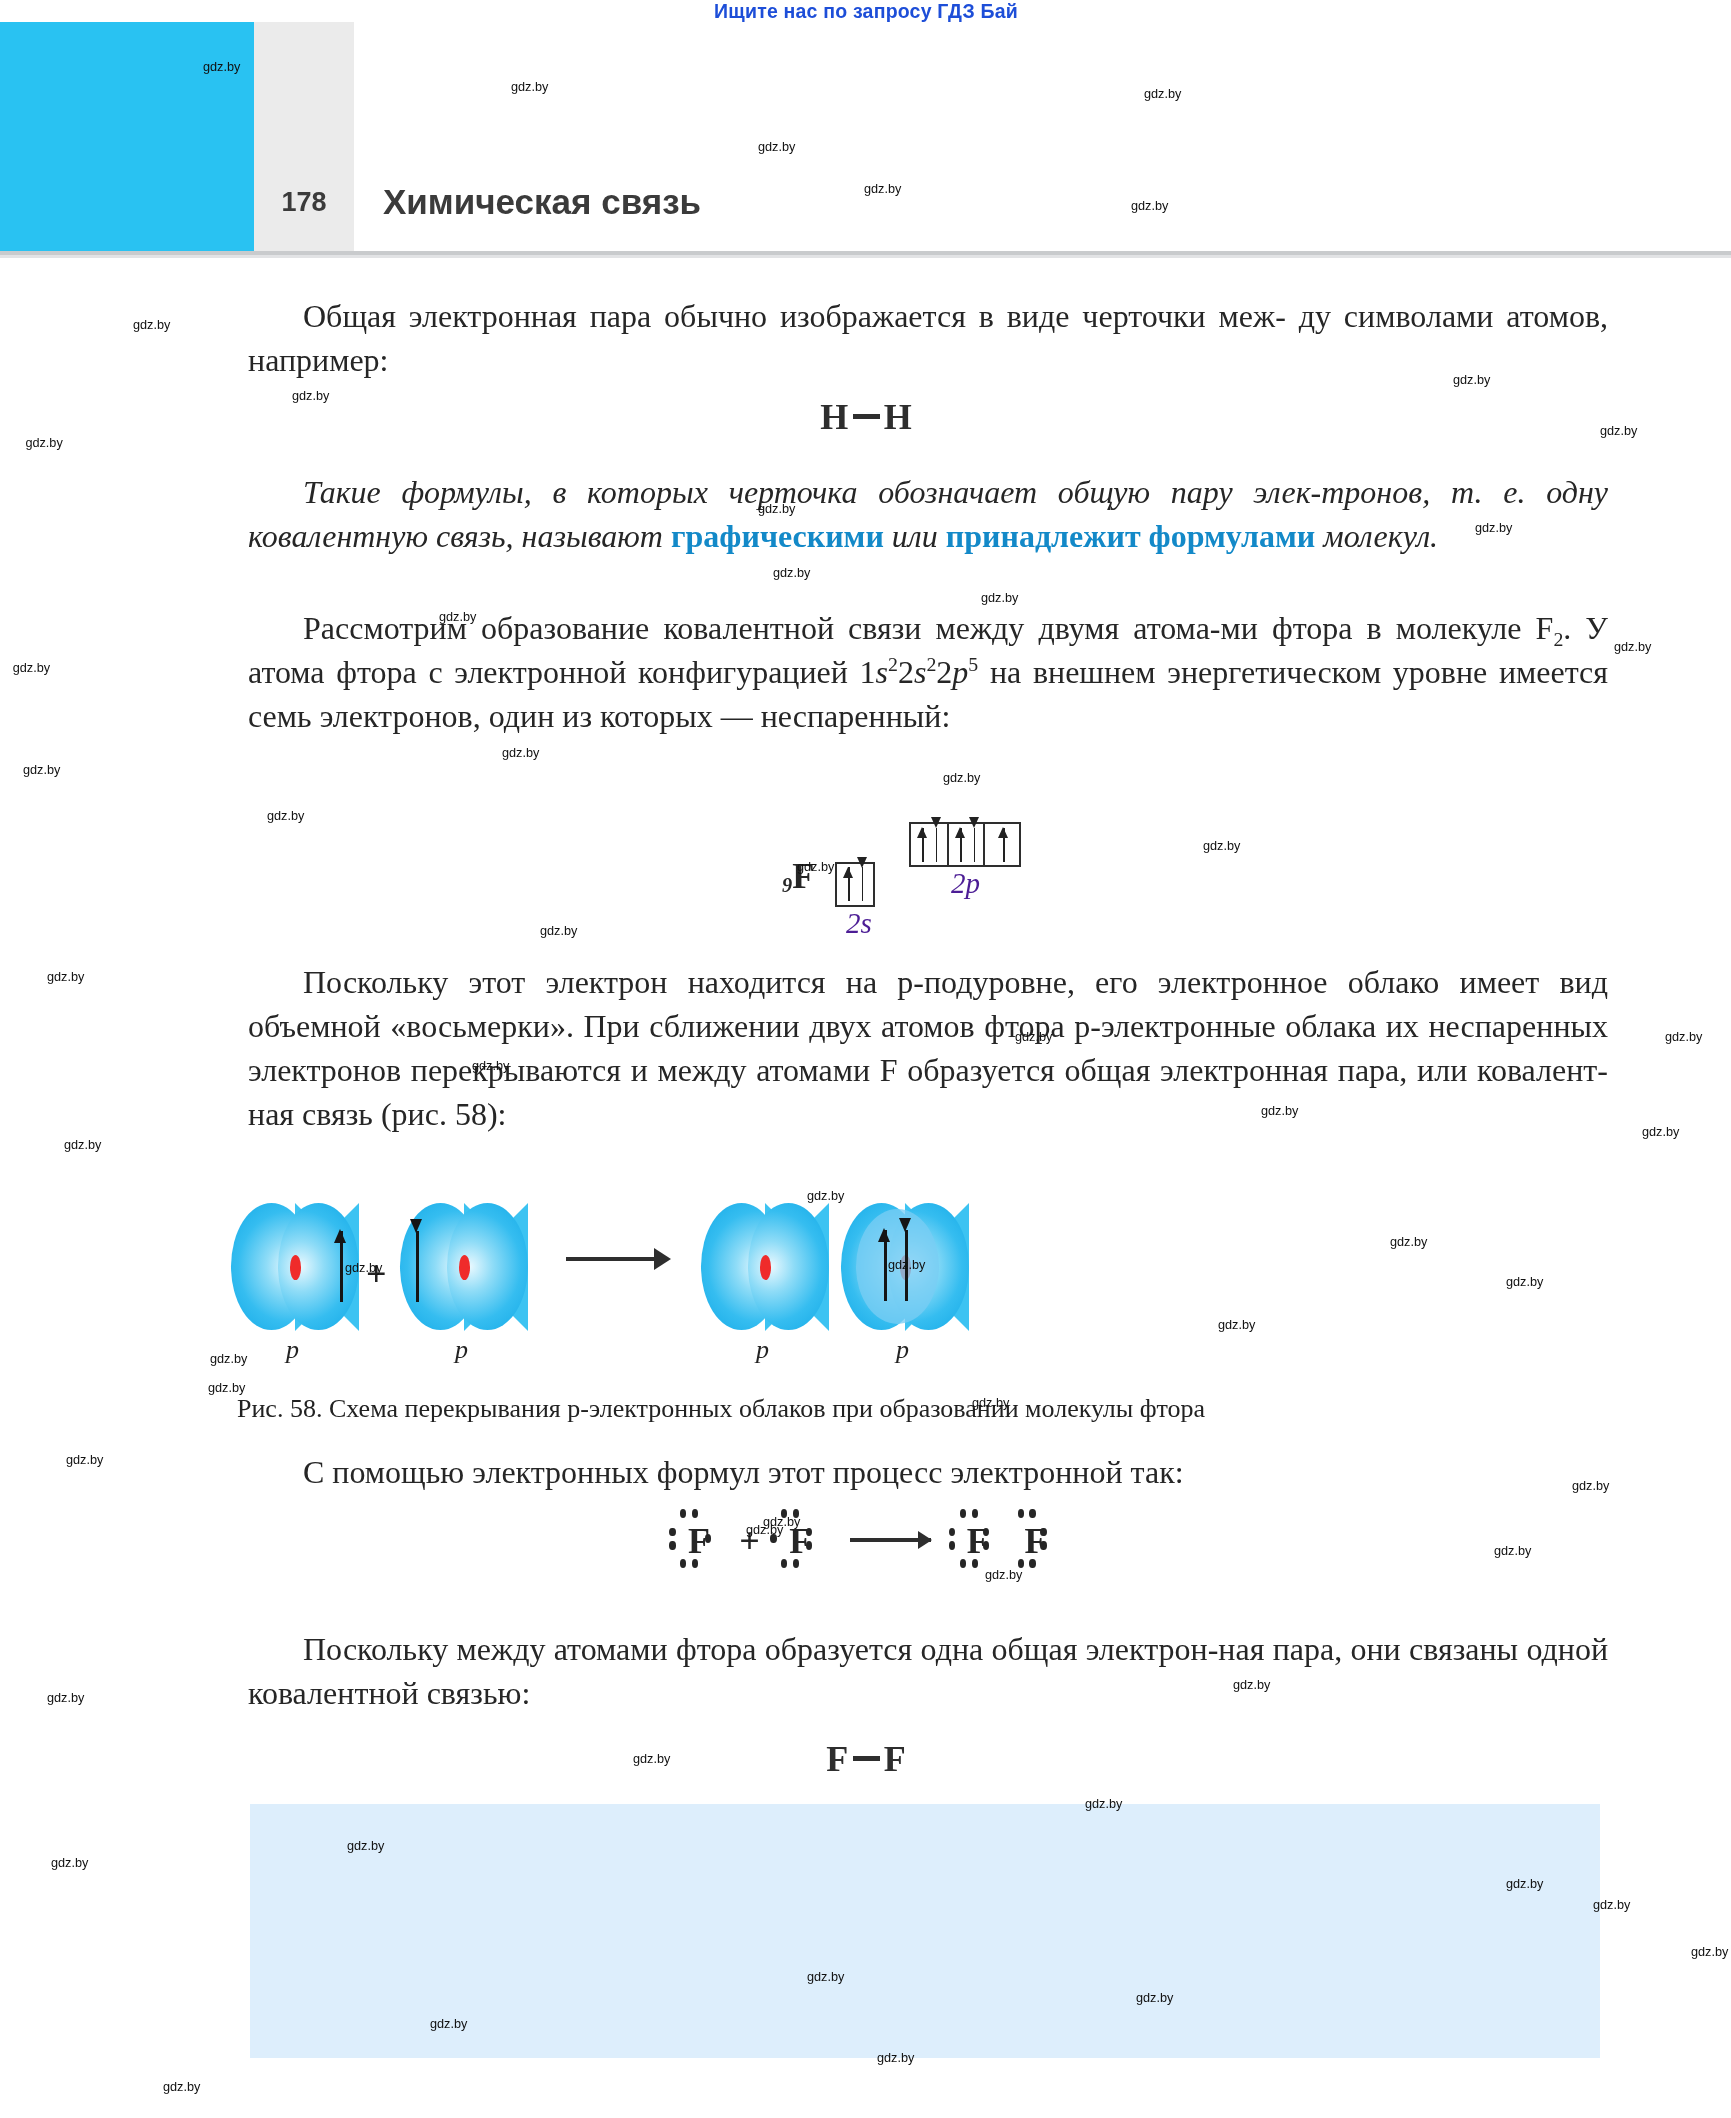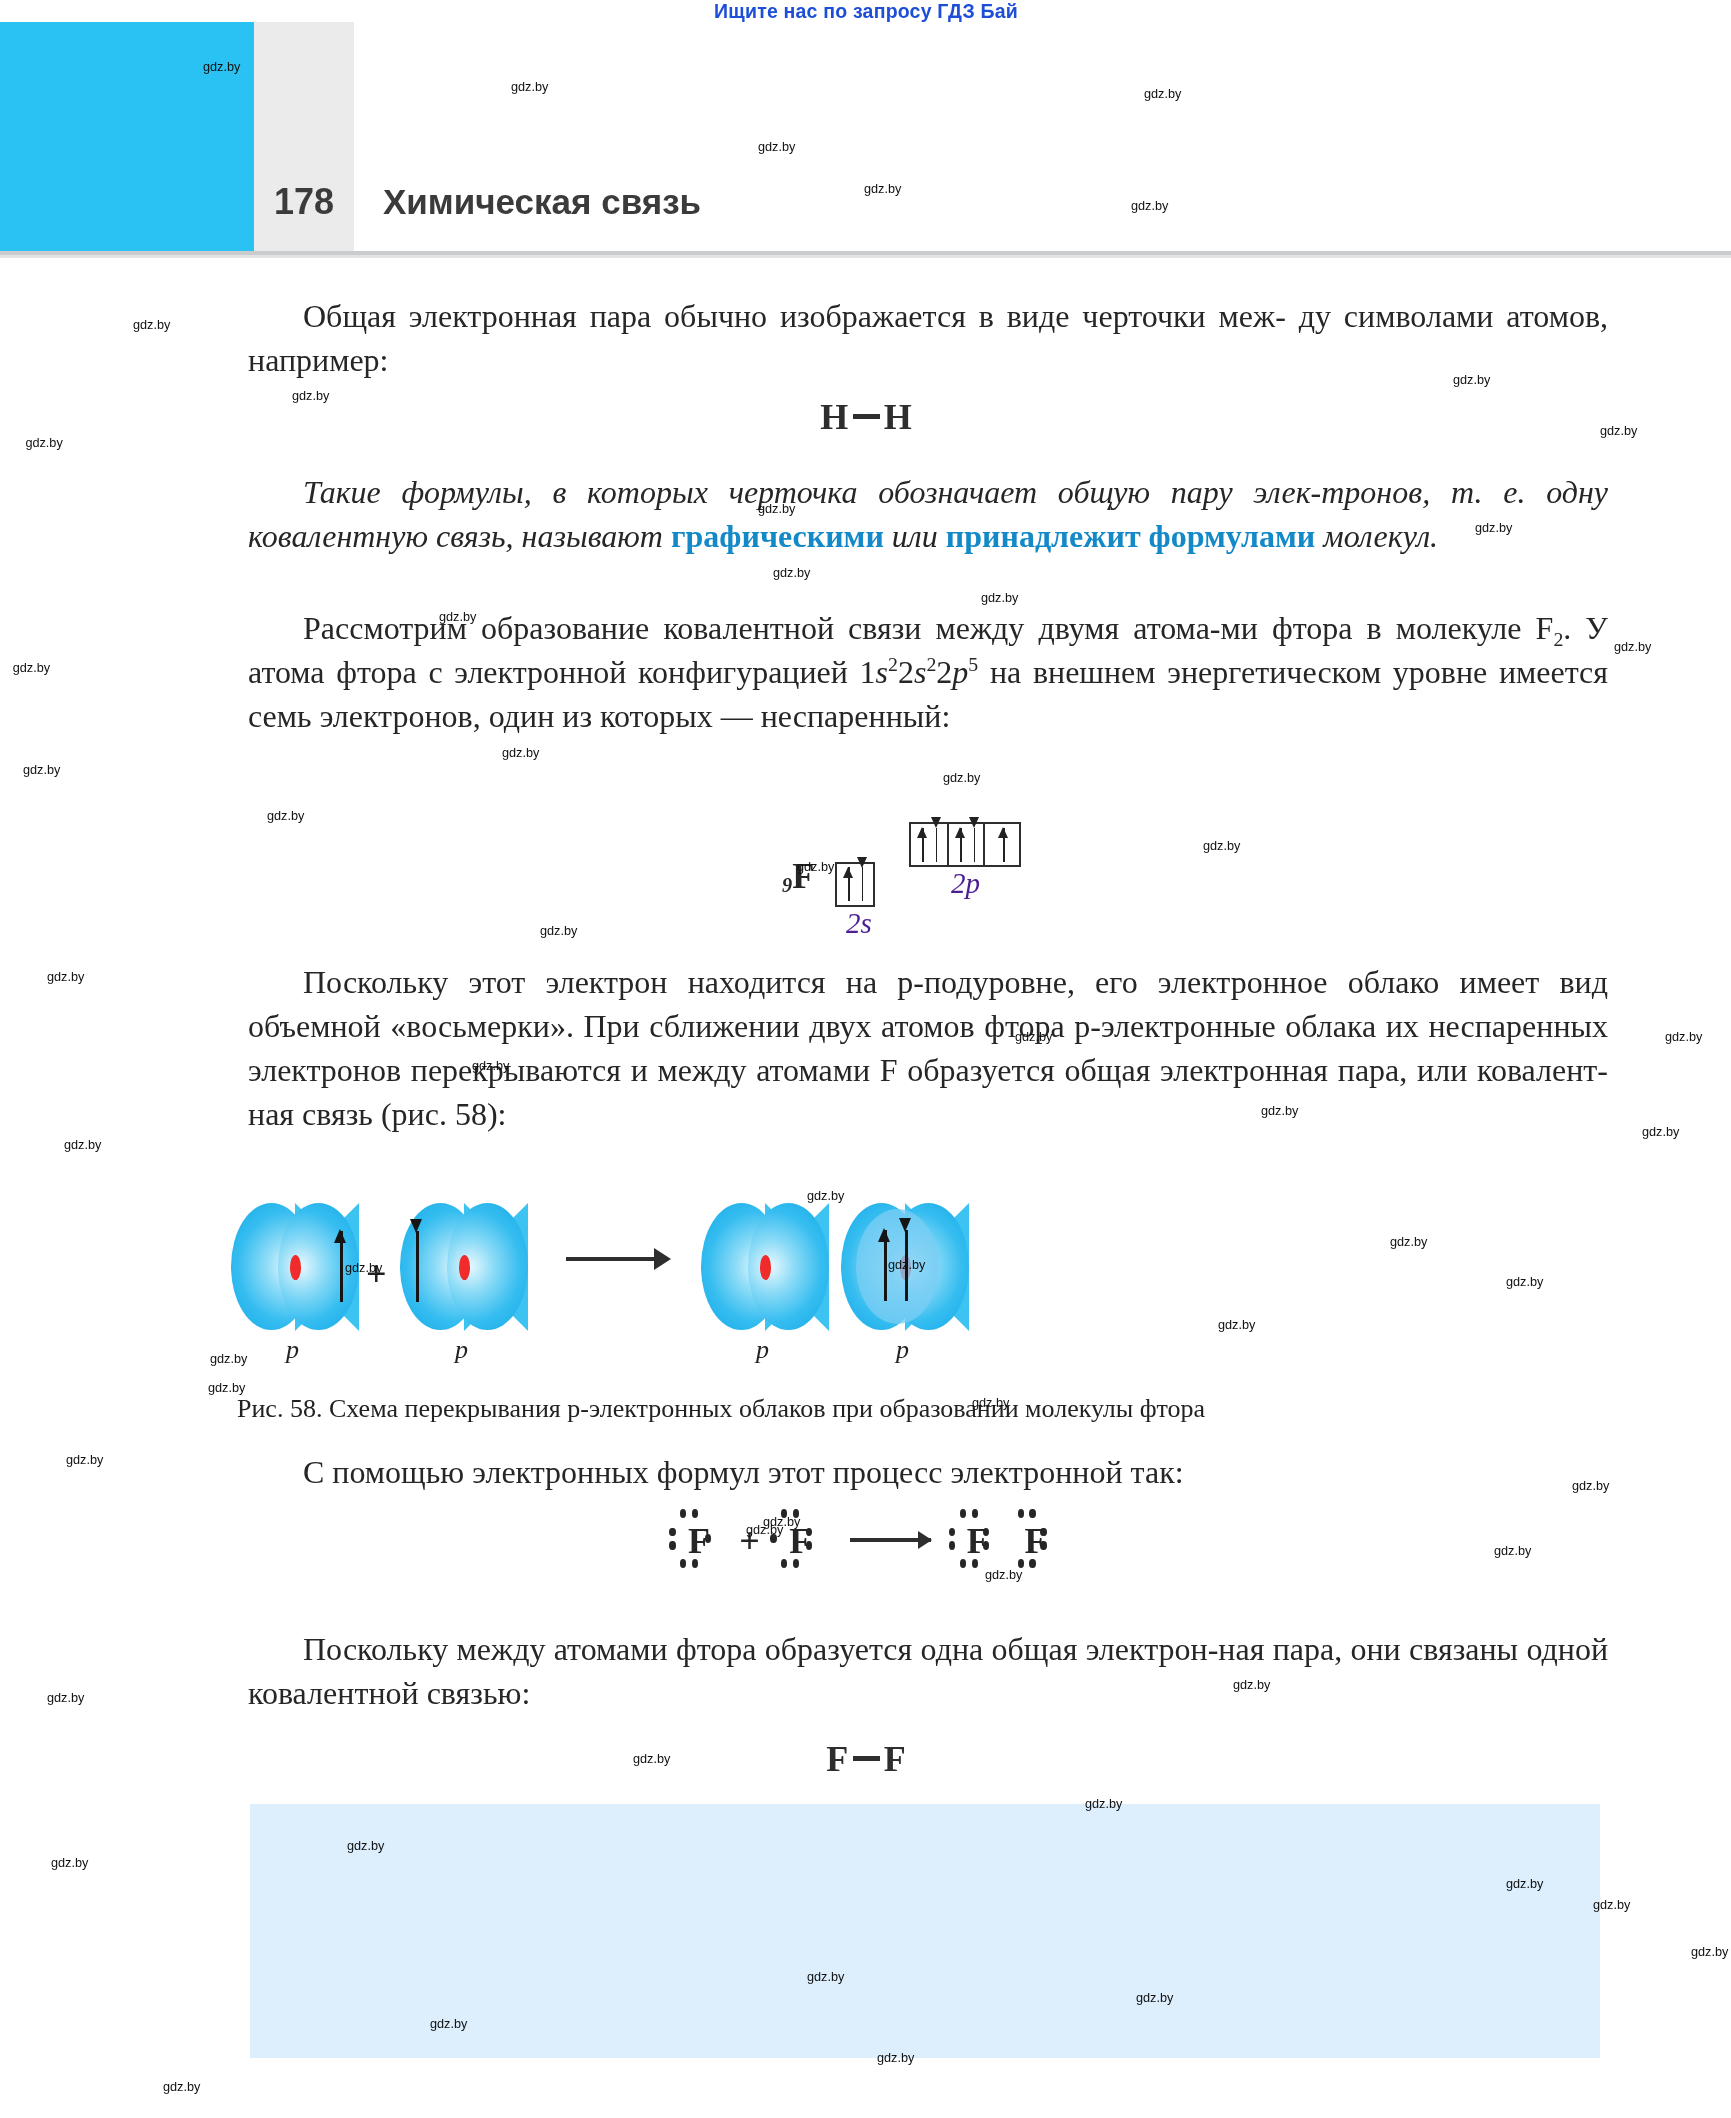--- a/index.html
+++ b/index.html
@@ -15,21 +15,21 @@
     line-height:22px;white-space:nowrap;
   }
   
   .hdr{position:absolute;top:22px;left:0;width:1732px;height:233px;}
   .hdr-cyan{position:absolute;left:0;top:0;width:254px;height:231px;background:#29c2f2;}
   .hdr-gray{position:absolute;left:254px;top:0;width:100px;height:231px;background:#ebebeb;}
   .hdr-rule{position:absolute;left:0;top:229px;width:1732px;height:3.8px;background:#c9cbcd;}
   .hdr-rule2{position:absolute;left:0;top:233px;width:1732px;height:3px;background:#e2e3e5;}
   .pagenum{
     position:absolute;left:254px;top:184px;width:100px;text-align:center;
-    font-family:"Liberation Sans",sans-serif;font-weight:700;font-size:36px;
+    font-family:"Liberation Sans",sans-serif;font-weight:700;font-size:27px;
     color:#3b3b3b;line-height:36px;
   }
   .chap-title{
     position:absolute;left:383px;top:183px;
     font-family:"Liberation Sans",sans-serif;font-weight:700;font-size:35px;
     color:#3b3b3b;line-height:37px;white-space:nowrap;
   }
   
   .col{position:absolute;left:248px;width:1360px;}
   p.par{

